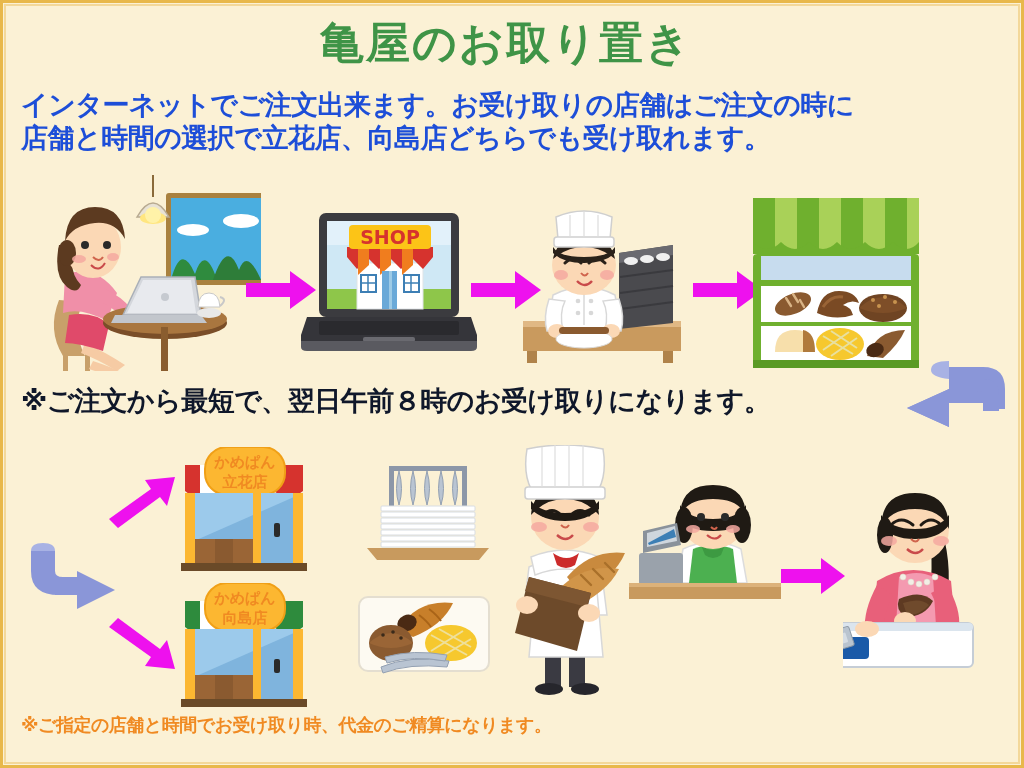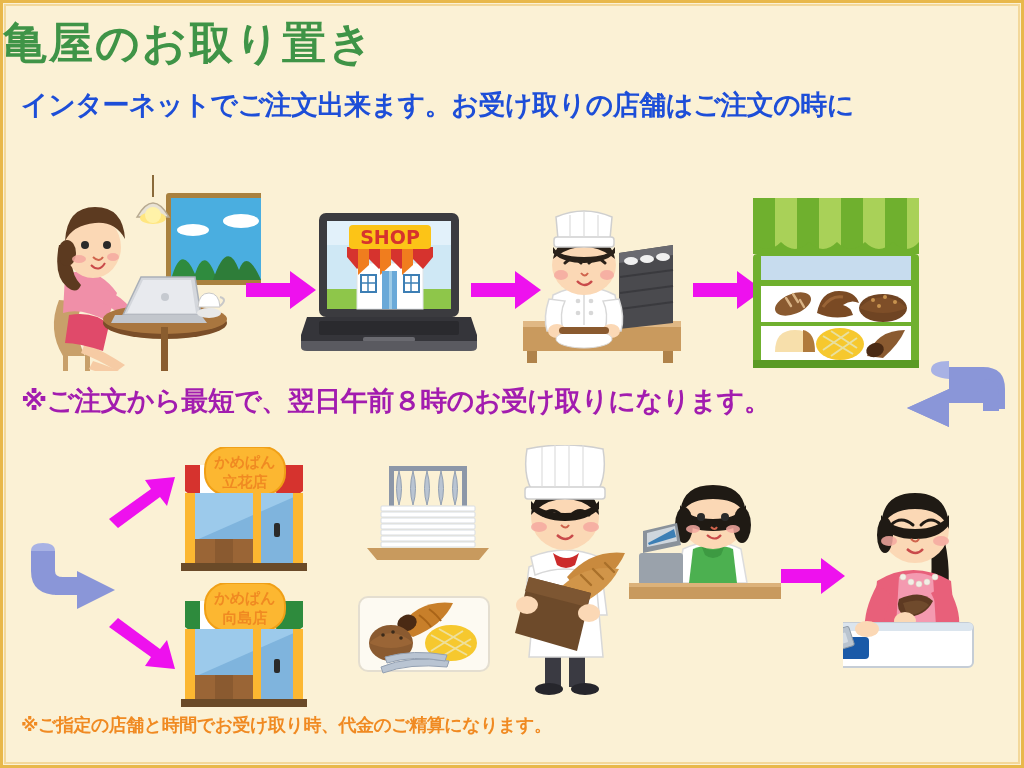--- a/index.html
+++ b/index.html
@@ -13,51 +13,52 @@
     position:relative;width:1024px;height:768px;
     background:#fbf1d5;
     box-sizing:border-box;
     border:3px solid #e8b84b;
     outline:2px solid #f3d89a;
     outline-offset:-6px;
   }
   .abs{position:absolute;}
   
   #title{
-    left:0;right:12px;top:18px;
+    left:0;right:12px;top:18px;text-align:center;
     font-size:44px;font-weight:bold;color:#3f9447;
     letter-spacing:2px;line-height:1;
   }
   #lead{
     left:18px;right:2px;top:86px;
     font-size:27px;font-weight:bold;color:#1d4ed8;
     line-height:1.22;letter-spacing:-0.5px;
   }
   #note1{
     left:18px;top:380px;
-    font-size:27px;font-weight:bold;color:#a21caf;
+    font-size:27px;font-weight:bold;color:#0f172a;
     letter-spacing:-0.5px;
   }
   #note2{
     left:18px;top:710px;
     font-size:18px;font-weight:bold;color:#f08a22;
     letter-spacing:-0.5px;
   }
   
   .arrow svg{display:block;}
 </style>
 </head>
 <body>
 
 <div id="poster">
 
   <div class="abs" id="title">亀屋のお取り置き</div>
 
   <div class="abs" id="lead">
     <div>インターネットでご注文出来ます。お受け取りの店舗はご注文の時に</div>
+    <div>店舗と時間の選択で立花店、向島店どちらでも受け取れます。</div>
   </div>
 
   <svg class="abs" style="left:38px;top:172px;" width="220" height="196" viewBox="0 0 220 196">
 
     <rect x="125" y="18" width="100" height="92" rx="3" fill="#a9813f"></rect>
     <rect x="130" y="23" width="90" height="82" fill="#4aaee0"></rect>
     <ellipse cx="152" cy="55" rx="16" ry="6" fill="#ffffff"></ellipse>
     <ellipse cx="200" cy="46" rx="18" ry="7" fill="#ffffff"></ellipse>
     <path d="M130 105 q10 -38 24 -6 q10 -30 22 6 Z" fill="#2f8b3e"></path>
     <path d="M172 105 q14 -42 26 -10 q8 -22 22 10 Z" fill="#2e7d39"></path>

